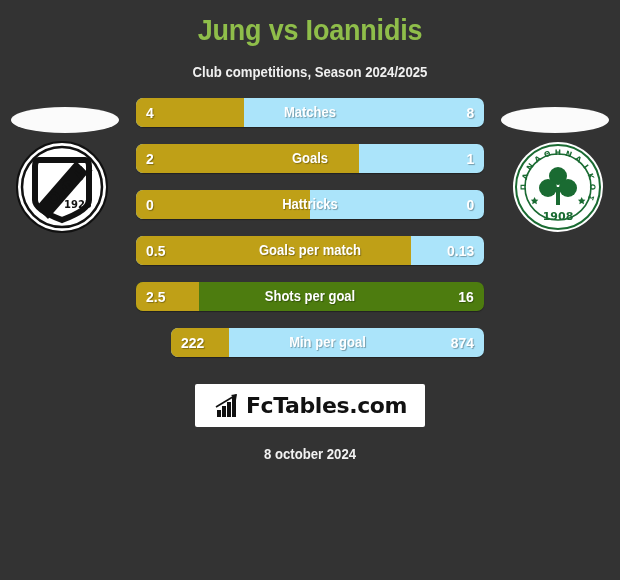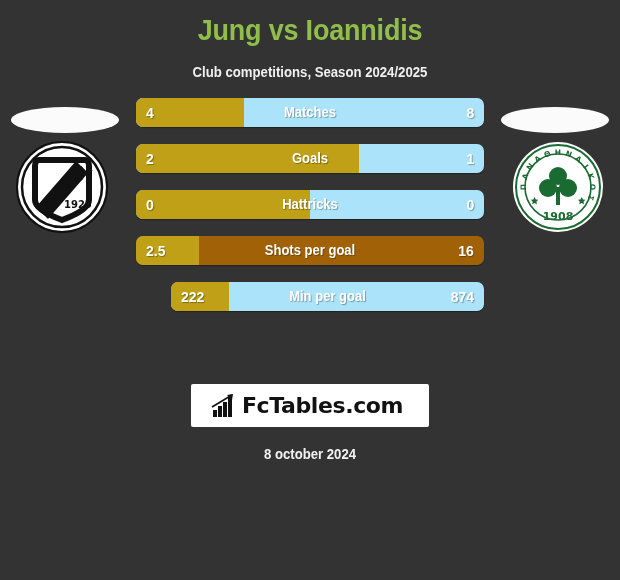--- a/index.html
+++ b/index.html
@@ -113,21 +113,21 @@
   }
 
   
   .footer {
     margin-top: 16px;
     text-align: center;
   }
   .brand-box {
     display: inline-block;
     background: #ffffff;
-    padding: 9px 26px 9px 20px;
+    padding: 9px 18px 9px 20px;
     border-radius: 2px;
   }
   .brand-inner {
     display: flex;
     align-items: center;
     gap: 5px;
   }
   .brand-text {
     font-size: 22px;
     font-weight: bold;
@@ -213,22 +213,28 @@
       <span class="bar-val away">1</span>
     </div>
 
     <div class="bar-row" style="background: rgb(171, 228, 250);">
       <div class="bar-left" style="width: 50%; background: rgb(191, 160, 23);"></div>
       <span class="bar-val home">0</span>
       <span class="bar-label">Hattricks</span>
       <span class="bar-val away">0</span>
     </div>
 
-
-    <div class="bar-row" style="background: #a16207;">
+    <div class="bar-row" style="background: rgb(171, 228, 250);">
+      <div class="bar-left" style="width: 79%; background: rgb(191, 160, 23);"></div>
+      <span class="bar-val home">0.5</span>
+      <span class="bar-label">Goals per match</span>
+      <span class="bar-val away">0.13</span>
+    </div>
+
+    <div class="bar-row" style="background: #4d7c0f;">
       <div class="bar-left" style="width: 18%; background: rgb(191, 160, 23);"></div>
       <span class="bar-val home">2.5</span>
       <span class="bar-label">Shots per goal</span>
       <span class="bar-val away">16</span>
     </div>
 
     <div class="bar-row" style="background: rgb(171, 228, 250); margin-left: 35px;">
       <div class="bar-left" style="width: 18.5%; background: rgb(191, 160, 23);"></div>
       <span class="bar-val home">222</span>
       <span class="bar-label">Min per goal</span>

